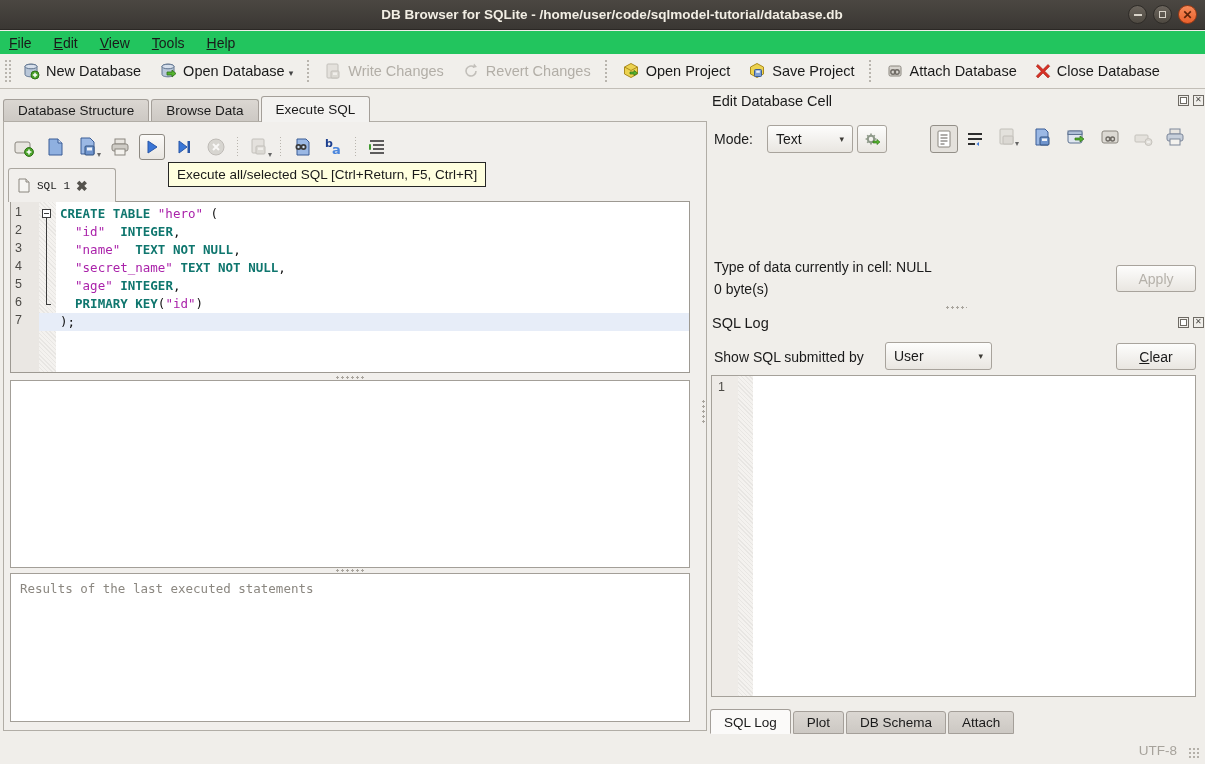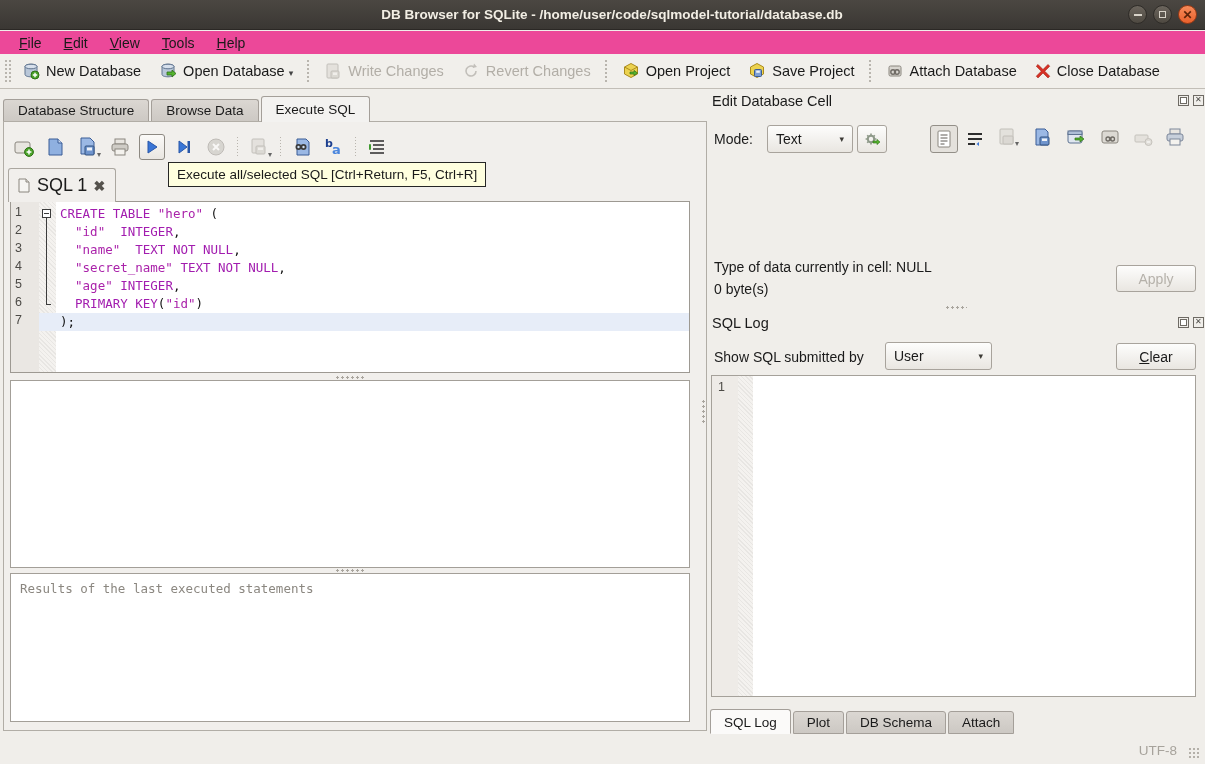--- a/index.html
+++ b/index.html
@@ -15,21 +15,21 @@
   .winbtns { position:absolute; right:8px; top:5px; display:flex; gap:6px; }
   .wbtn { width:19px; height:19px; border-radius:50%; background:linear-gradient(#6b655d,#4e4941);
     border:1px solid #2f2c28; display:flex; align-items:center; justify-content:center; }
   .wbtn .bar { width:8px; height:2px; background:#d8d3c9; }
   .wbtn .sq  { width:7px; height:7px; border:1.5px solid #d8d3c9; }
   .wbtn.close { background:linear-gradient(#f68b5a,#e9602c); border-color:#9c3a14; }
   .wbtn.close .x { color:#5e2309; font-size:12px; font-weight:bold; line-height:1; }
 
   
   .menubar { position:absolute; left:0; top:31px; width:1205px; height:23px;
-    background:#ec4899; display:flex; align-items:center; padding-left:10px; gap:4px; }
+    background:#22c55e; display:flex; align-items:center; gap:4px; }
   .menu-item { display:inline-block; padding:2px 9px; font-size:14px; }
   .menu-item::first-letter { text-decoration:underline; }
 
   
   .toolbar { position:absolute; left:0; top:54px; width:1205px; height:35px;
     background:#f1efeb; border-bottom:1px solid #c2beb7; display:flex; align-items:center; padding:0 2px; }
   .tb-handle { width:7px; height:24px; margin:0 2px;
     background-image:radial-gradient(#b9b5ae 1px, transparent 1.2px); background-size:4px 4px; }
   .tb-sep { width:5px; height:24px; margin:0 4px;
     background-image:radial-gradient(#b9b5ae 1px, transparent 1.2px); background-size:4px 4px; }
@@ -53,21 +53,21 @@
   .sbtn svg { display:block; }
   .sbtn.hovered { border:1px solid #8d8982; border-radius:3px; background:linear-gradient(#fbfaf8,#e9e6e1); }
   .s-sep { width:3px; height:22px; margin:0 4px;
     background-image:radial-gradient(#b9b5ae 0.8px, transparent 1px); background-size:3px 3px; }
   .mini-caret { position:absolute; right:0px; bottom:1px; font-size:8px; color:#666; }
 
   
   .sqltab { position:absolute; left:8px; top:168px; width:108px; height:34px;
     background:#f1efec; border:1px solid #aba7a0; border-bottom:none; border-radius:3px 3px 0 0;
     display:flex; align-items:center; padding:0 8px; gap:6px; z-index:2; }
-  .sqltab .lbl { font-size:18px; }
+  .sqltab .lbl { font-size:11px;font-family:Liberation Mono, monospace; }
   .sqltab .closex { color:#55524d; font-weight:bold; font-size:14px; }
 
   .tooltip { position:absolute; left:168px; top:162px; height:25px; background:#ffffdf;
     border:1px solid #262626; display:flex; align-items:center; padding:0 8px;
     font-size:13.5px; z-index:10; white-space:nowrap; }
 
   
   .editor { position:absolute; left:10px; top:201px; width:680px; height:172px;
     background:#fff; border:1px solid #9d9992; display:flex; z-index:1; }
   .gutter { width:28px; background:#eae7e3; padding-top:3px; }
@@ -75,21 +75,21 @@
   .foldmargin { width:17px; background:#f4f2ef;
     background-image:repeating-linear-gradient(45deg, rgba(0,0,0,0.05) 0 1px, transparent 1px 3px); position:relative; }
   .fold-box { position:absolute; left:3px; top:7px; width:9px; height:9px; background:#fff;
     border:1px solid #3c3c3c; }
   .fold-box::after { content:""; position:absolute; left:1px; top:3px; width:5px; height:1px; background:#3c3c3c; }
   .fold-vline { position:absolute; left:7px; top:16px; width:1px; height:86px; background:#3c3c3c; }
   .fold-corner { position:absolute; left:7px; top:102px; width:5px; height:1px; background:#3c3c3c; }
   .codearea { flex:1; position:relative; padding-top:3px; font-family:"DejaVu Sans Mono", monospace; font-size:12.5px; }
   .codeline { height:18px; line-height:18px; white-space:pre; padding-left:4px; position:relative; z-index:1; }
   .curline { position:absolute; left:-17px; right:0; top:111px; height:18px; background:#e7edf8; z-index:0; }
-  .tok-kw { color:#a21caf; font-weight:normal;text-align:center; }
+  .tok-kw { color:#0f766e; font-weight:bold;text-align:center; }
   .tok-str { color:#aa22aa; }
   .tok-pl { color:#111; }
 
   .splitdots-h { position:absolute; width:30px; height:5px;
     background-image:radial-gradient(#a9a59e 1px, transparent 1.2px); background-size:5px 5px; }
   .splitdots-v { position:absolute; width:5px; height:26px;
     background-image:radial-gradient(#a9a59e 1px, transparent 1.2px); background-size:5px 5px; }
 
   .pane2 { position:absolute; left:10px; top:380px; width:680px; height:188px;
     background:#fff; border:1px solid #a39f98; }

